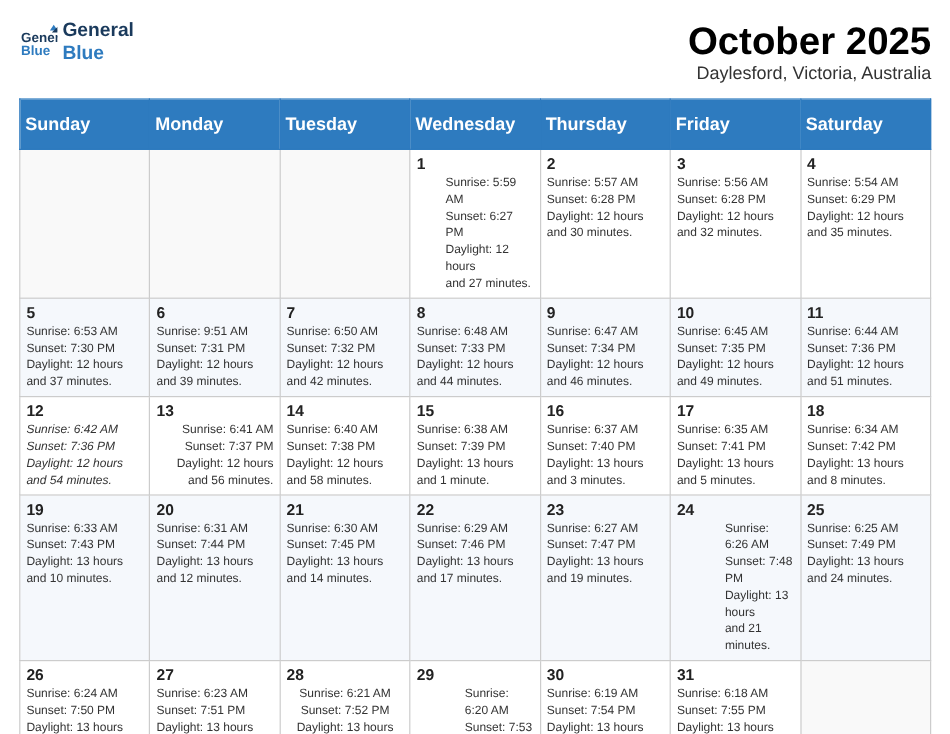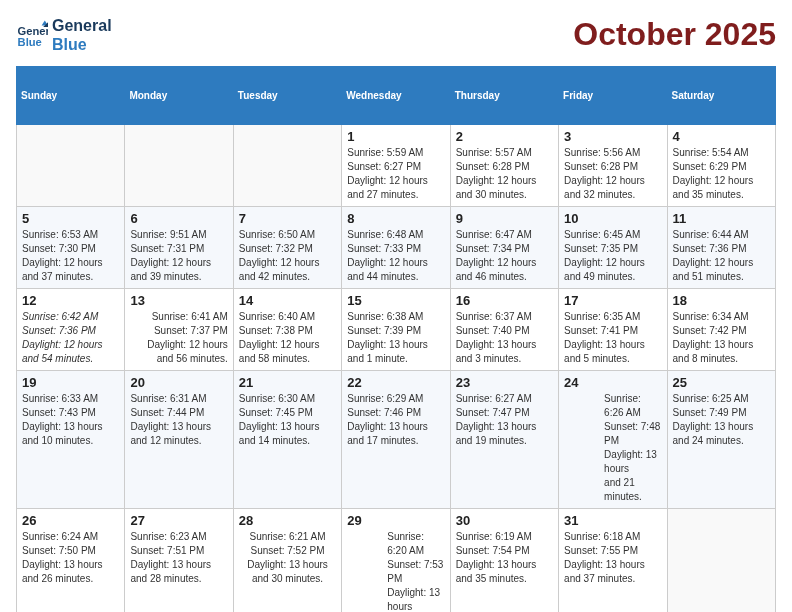--- a/index.html
+++ b/index.html
@@ -24,37 +24,37 @@
     .logo-icon {
       width: 32px;
       height: 32px;
     }
     .title-block {
       text-align: right;
     }
     .month-title {
       font-size: 32px;
       font-weight: bold;
-      color: #7f1d1d;
+      color: #000000;
     }
     .subtitle {
       font-size: 15px;
       color: #333;
     }
     .calendar {
       width: 100%;
       border-collapse: collapse;
       border: 1px solid #ccc;
     }
     .calendar th {
       background: #2e7bbf;
       color: #fff;
-      font-size: 10px;
+      font-size: 15px;
       font-weight: bold;
-      padding: 23px 4px;
+      padding: 12px 4px;
       text-align: left;
       border: 1px solid #2e7bbf;
     }
     .calendar td {
       vertical-align: top;
       border: 1px solid #ccc;
       padding: 4px 5px;
       font-size: 10.5px;
       color: #222;
       width: calc(100% / 7);
@@ -93,20 +93,21 @@
       <polygon points="32,8 40,8 36,2" fill="#2e7bbf"></polygon>
       <polygon points="34,10 40,10 40,4" fill="#1a3a5c"></polygon>
     </svg>
     <div style="line-height:1.2">
       <div style="font-size:16px;font-weight:bold;color:#1a3a5c;">General</div>
       <div style="font-size:16px;font-weight:bold;color:#2e7bbf;">Blue</div>
     </div>
   </div>
   <div class="title-block">
     <div class="month-title">October 2025</div>
+    <div class="subtitle">Daylesford, Victoria, Australia</div>
   </div>
 </div>
 
 <table class="calendar">
   <thead>
     <tr>
     <th>Sunday</th>
         <th>Monday</th>
         <th>Tuesday</th>
         <th>Wednesday</th>
@@ -115,21 +116,21 @@
         <th>Saturday</th>
       </tr>
   </thead>
   <tbody id="calendar-body">
   <tr>
         <td class="empty"></td>
         <td class="empty"></td>
         <td class="empty"></td>
         <td>
           <span class="day-num">1</span>
-          <div class="day-info" style="white-space: pre-line;">Sunrise: 5:59 AM
+          <div class="day-info" style="white-space: pre-line; margin-left: 24px;">Sunrise: 5:59 AM
 Sunset: 6:27 PM
 Daylight: 12 hours
 and 27 minutes.</div>
         </td>
         <td>
           <span class="day-num">2</span>
           <div class="day-info" style="white-space: pre-line;">Sunrise: 5:57 AM
 Sunset: 6:28 PM
 Daylight: 12 hours
 and 30 minutes.</div>

